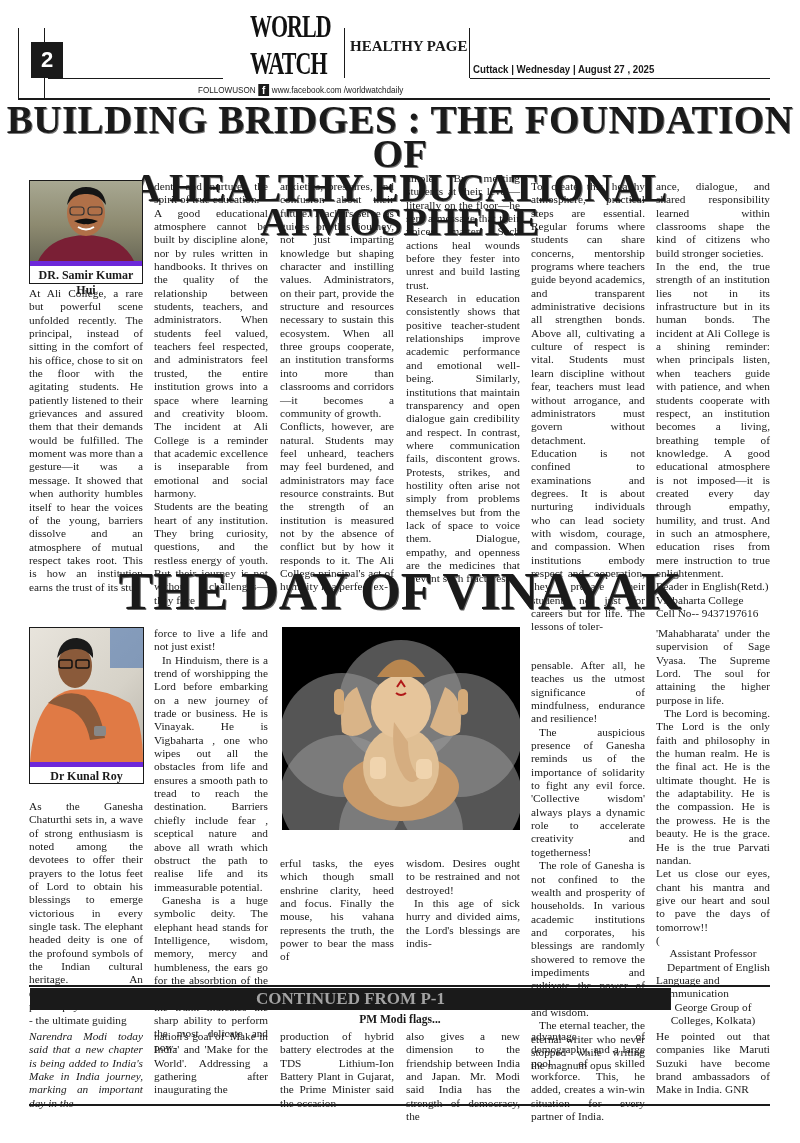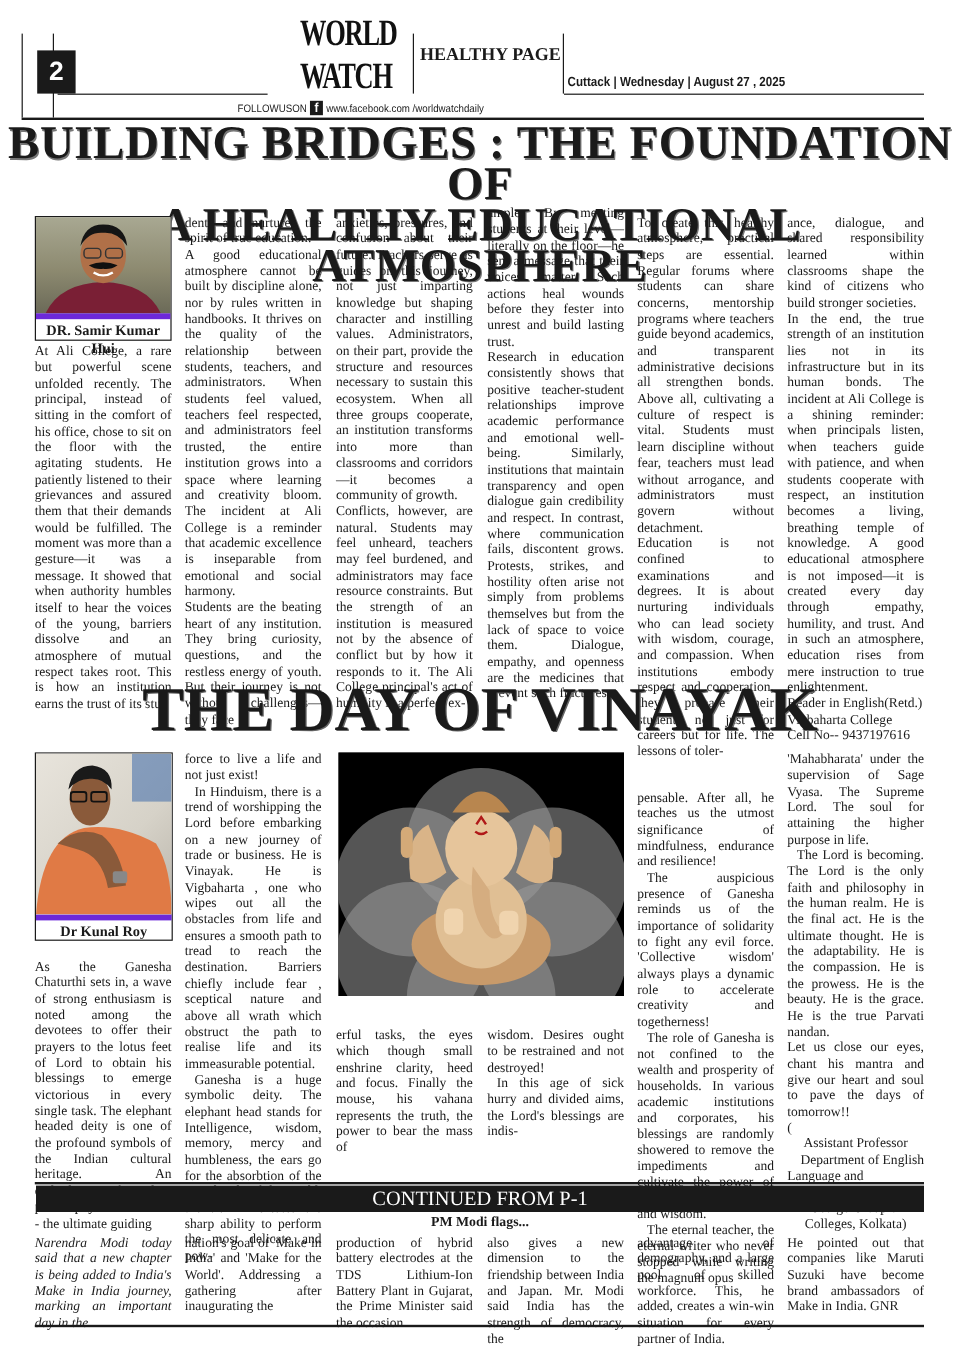--- a/index.html
+++ b/index.html
@@ -20,21 +20,21 @@
   
   .col{font-size:11.3px;line-height:13.35px;text-align:justify;hyphens:auto;}
   .col p{margin:0;}
   .col p.ind{text-indent:8px;}
   .sig{text-align:left;}
   
   .photo{border:1px solid #1a1a1a;background:#fff;}
   .photo .img{position:relative;overflow:hidden;}
   .photo .cap{font-weight:bold;font-size:12px;text-align:center;border-top:5px solid #6d28d9;padding:2px 0;}
   .ganesha{left:282px;top:627px;width:238px;height:203px;background:#000;overflow:hidden;}
-  .cont-bar{left:30px;top:988px;width:740px;height:22px;background:#1a1a1a;color:#ffffff;text-align:center;font-weight:normal;font-size:17px;line-height:22px;}
+  .cont-bar{left:30px;top:988px;width:641px;height:22px;background:#1a1a1a;color:#a3a3a3;text-align:center;font-weight:bold;font-size:17px;line-height:22px;}
   .cont-sub{left:0;width:800px;top:1013px;text-align:center;font-weight:bold;font-size:11.5px;}
 </style>
 </head>
 <body>
 
 <div class="abs vline" style="left:18px;top:28px;height:70px;"></div>
 <div class="abs vline" style="left:44px;top:28px;height:70px;"></div>
 <div class="abs page-num" style="left:31px;top:42px;">2</div>
 <div class="abs logo">WORLD WATCH</div>
 <div class="abs vline" style="left:344px;top:28px;height:50px;"></div>

